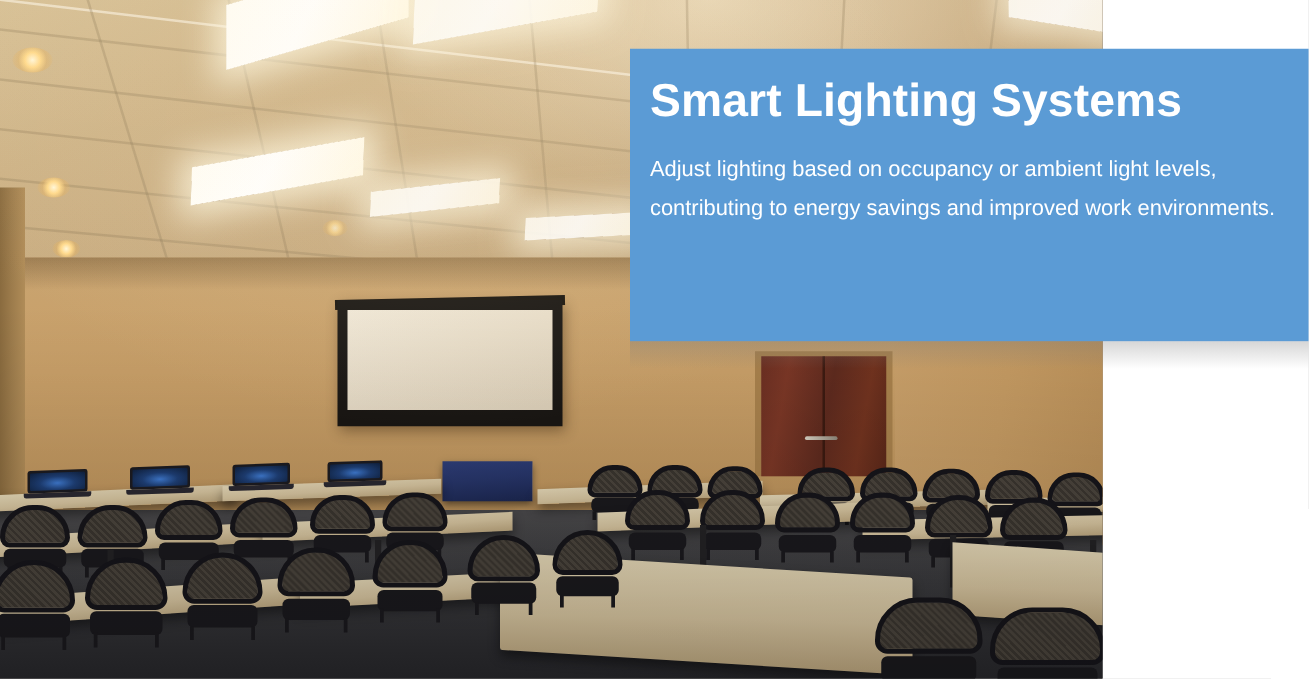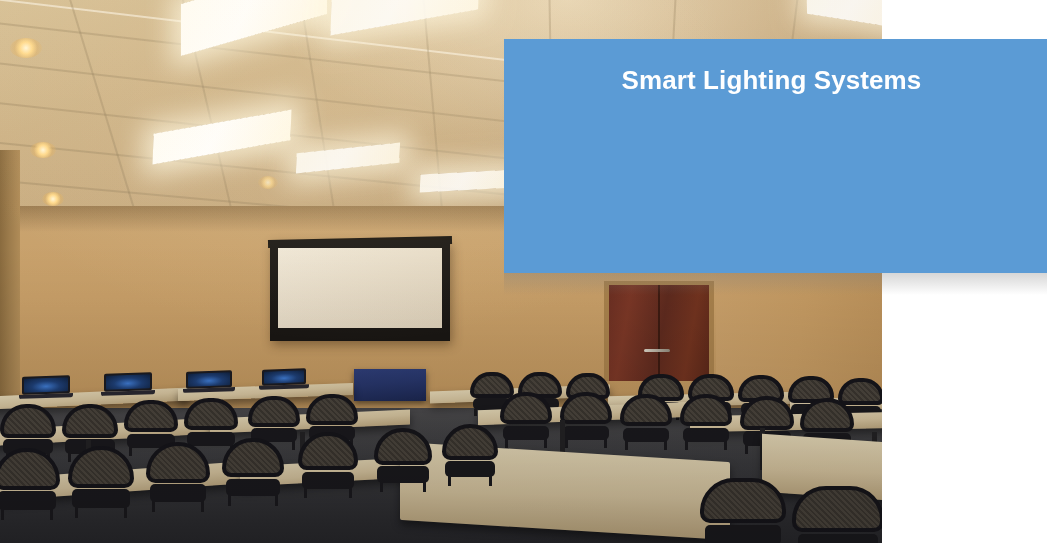--- a/index.html
+++ b/index.html
@@ -184,26 +184,25 @@
     padding:20px 24px 18px 16px;
   }
   #caption-shadow {
     position:absolute; left:504px; top:273px;
     width:543px; height:22px;
     background:linear-gradient(180deg, rgba(120,120,120,.30), rgba(160,160,160,0));
     pointer-events:none;
   }
   #caption-title {
     color:#ffffff;
-    font-size:26px;
+    font-size:37px;
     font-weight:bold;
     letter-spacing:.1px;
     line-height:43px;
     margin-left:0px;
-    text-align:center;
   }
   #caption-body {
     color:#ffffff;
     font-size:17.5px;
     line-height:31px;
     margin-top:18px;
     max-width:515px;
   }
 </style>
 </head>
@@ -456,16 +455,17 @@
     <div class="chair" style="left:792px; top:486px; width:92px; height:80px;">
         <div class="back"></div>
         <div class="seat"></div>
       </div>
 
     <div class="photo-grade"></div>
   </div>
 
   <div id="caption">
     <div id="caption-title">Smart Lighting Systems</div>
+    <div id="caption-body">Adjust lighting based on occupancy or ambient light levels, contributing to energy savings and improved work environments.</div>
   </div>
   <div id="caption-shadow"></div>
 
 </div>
 
 </body></html>

